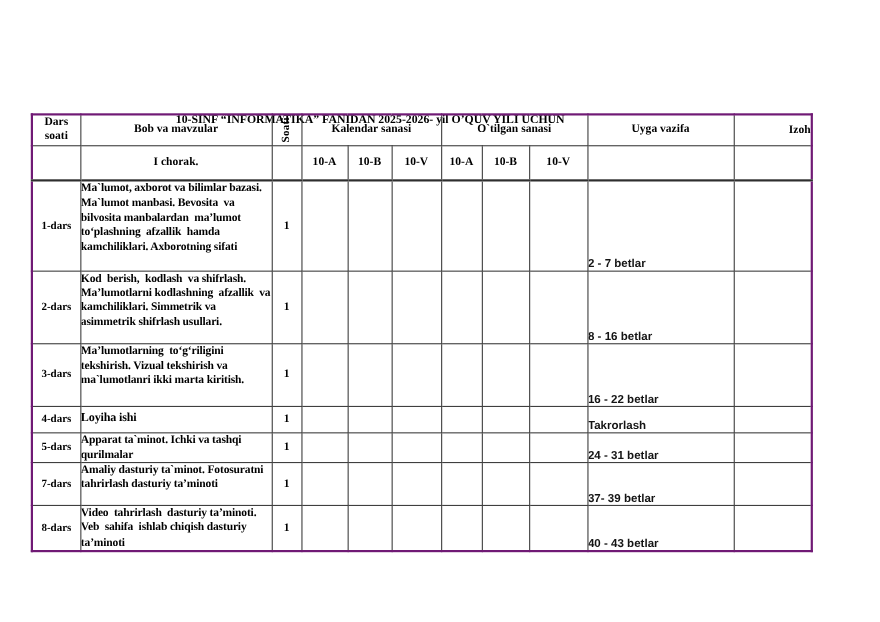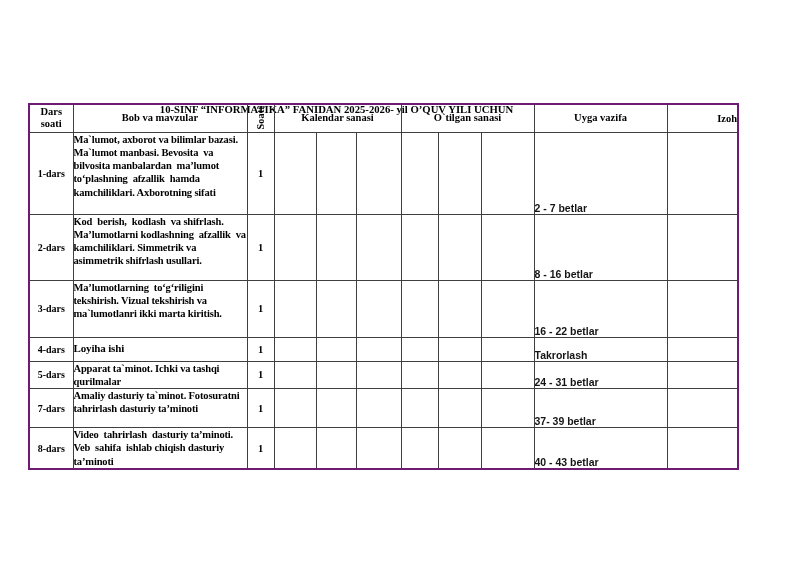--- a/index.html
+++ b/index.html
@@ -117,20 +117,33 @@
         <tr class="hr1" style="height:28px">
       <td class="hc">Dars soati</td>
       <td class="hc">Bob va mavzular</td>
       <td class="hc"><span class="rot">Soati</span></td>
       <td class="hc" colspan="3">Kalendar sanasi</td>
       <td class="hc" colspan="3">O`tilgan sanasi</td>
       <td class="hc">Uyga vazifa</td>
       <td class="hc-izoh">Izoh</td>
     </tr>
 
+    <tr class="hr2" style="height:32px">
+      <td></td>
+      <td class="hc">I chorak.</td>
+      <td></td>
+      <td class="hc">10-A</td>
+      <td class="hc">10-B</td>
+      <td class="hc">10-V</td>
+      <td class="hc">10-A</td>
+      <td class="hc">10-B</td>
+      <td class="hc">10-V</td>
+      <td></td>
+      <td></td>
+    </tr>
 
     <tr style="height:82px">
       <td class="cell-lesson">1-dars</td>
       <td class="cell-topic">Ma`lumot, axborot va bilimlar bazasi. Ma`lumot manbasi. Bevosita  va  bilvosita manbalardan  ma’lumot to‘plashning  afzallik  hamda kamchiliklari. Axborotning sifati</td>
       <td class="cell-hours">1</td>
       <td class="cell-date"></td>
       <td class="cell-date"></td>
       <td class="cell-date"></td>
       <td class="cell-date"></td>
       <td class="cell-date"></td>

